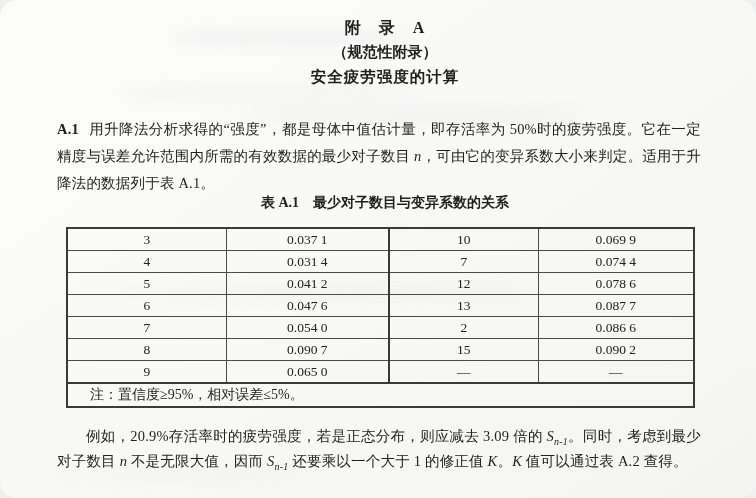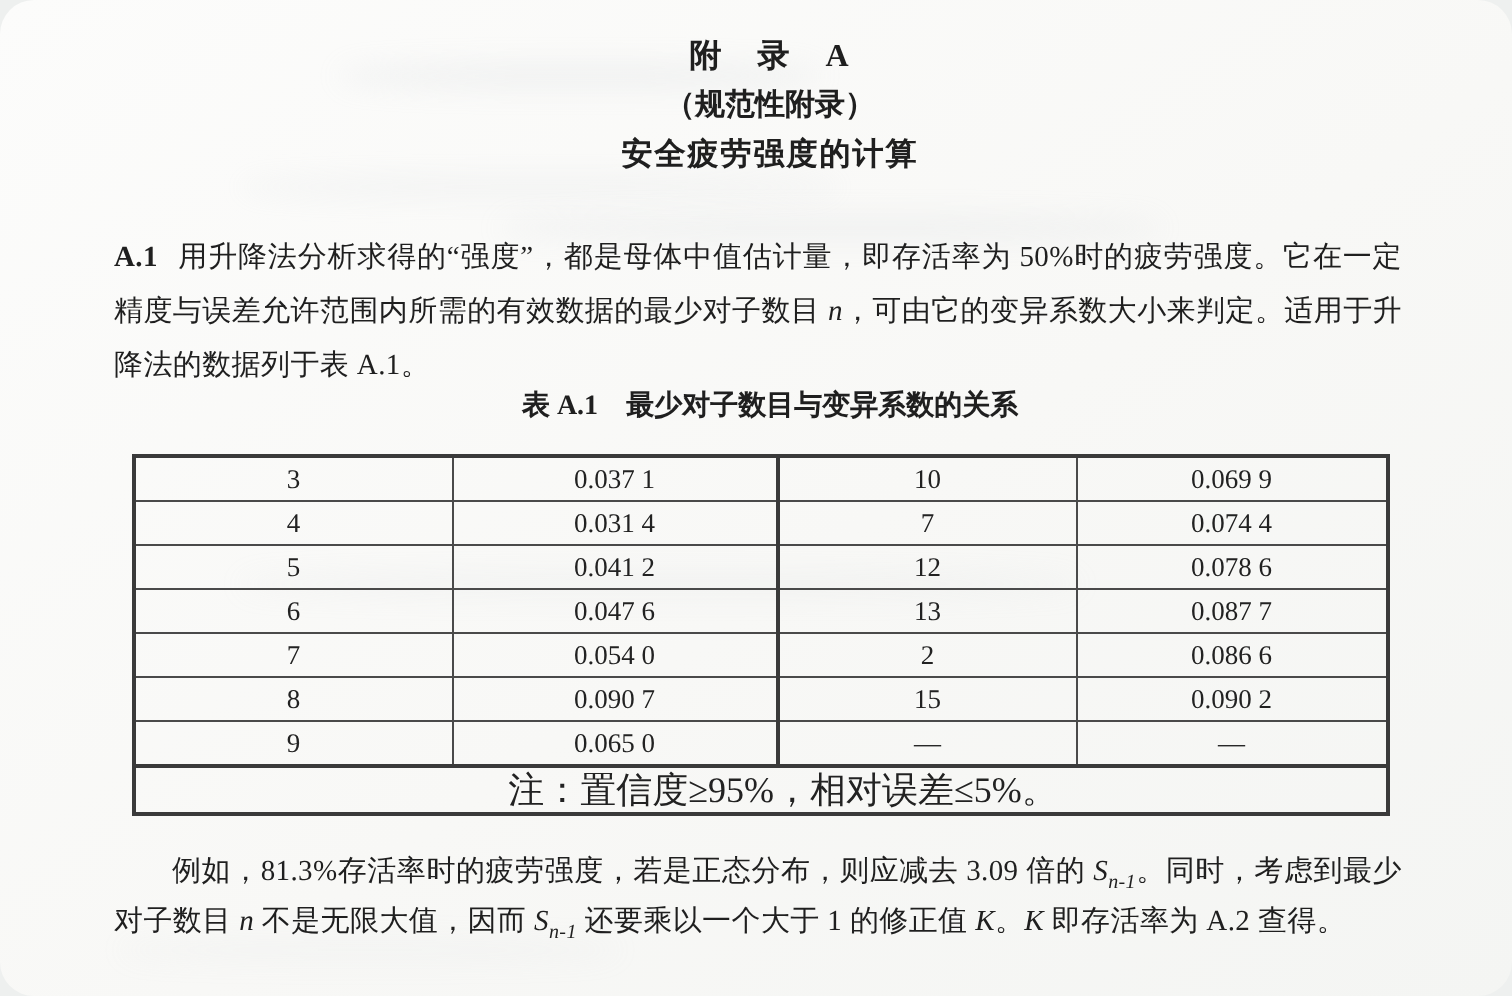--- a/index.html
+++ b/index.html
@@ -51,21 +51,21 @@
     text-align:center;vertical-align:middle;
     padding:0;font-weight:normal;
     height:21px;line-height:20px;
     overflow:hidden;white-space:nowrap;
   }
   table.data{border:2px solid #3a3a3a;}
   table.data tr.hdr th{height:25px;border-bottom:2px solid #3a3a3a;font-size:13.5px;}
   table.data td.grp, table.data th.grp{border-left:2px solid #3a3a3a;}
   table.data tr.note-row td{
     border-top:2px solid #3a3a3a;
-    text-align:center;padding-left:22px;height:22px;font-size:18px;
+    text-align:left;padding-left:22px;height:22px;font-size:14px;
   }
 
   .para-a2{top:424px;line-height:25px;}
   .para-a2 .p2{text-indent:2em;margin:0;}
   .para-a2 p{margin:0;}
 </style>
 </head>
 <body>
 
 <div class="page">
@@ -138,16 +138,16 @@
         <td class="grp">—</td>
         <td>—</td>
       </tr>
       <tr class="note-row">
         <td colspan="4">注：置信度≥95%，相对误差≤5%。</td>
       </tr>
     </tbody>
   </table>
 
   <div class="para para-a2">
-    <p class="p2"><span>例如，81.3%存活率时的疲劳强度，若是正态分布，则应减去 3.09 倍的 </span><i class="var">S</i><sub><i class="var">n-1</i></sub><span>。同时，考虑到最少对子数目 </span><i class="var">n</i><span> 不是无限大值，因而 </span><i class="var">S</i><sub><i class="var">n-1</i></sub><span> 还要乘以一个大于 1 的修正值 </span><i class="var">K</i><span>。</span><i class="var">K</i><span> 即存活率为 A.2 查得。</span></p>
+    <p class="p2"><span>例如，20.9%存活率时的疲劳强度，若是正态分布，则应减去 3.09 倍的 </span><i class="var">S</i><sub><i class="var">n-1</i></sub><span>。同时，考虑到最少对子数目 </span><i class="var">n</i><span> 不是无限大值，因而 </span><i class="var">S</i><sub><i class="var">n-1</i></sub><span> 还要乘以一个大于 1 的修正值 </span><i class="var">K</i><span>。</span><i class="var">K</i><span> 值可以通过表 A.2 查得。</span></p>
   </div>
 
 </div>
 
 </body></html>

